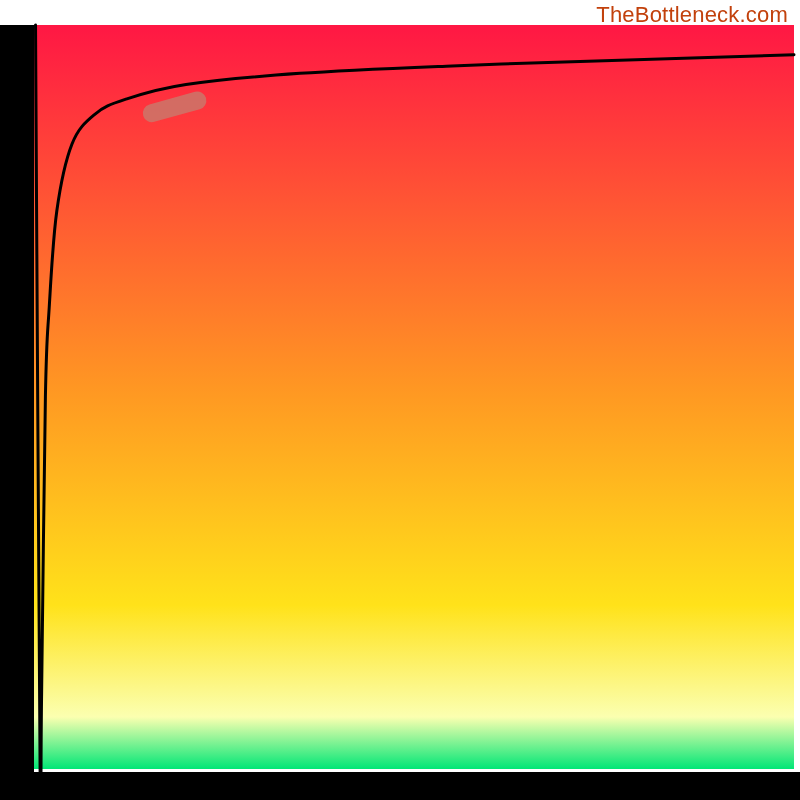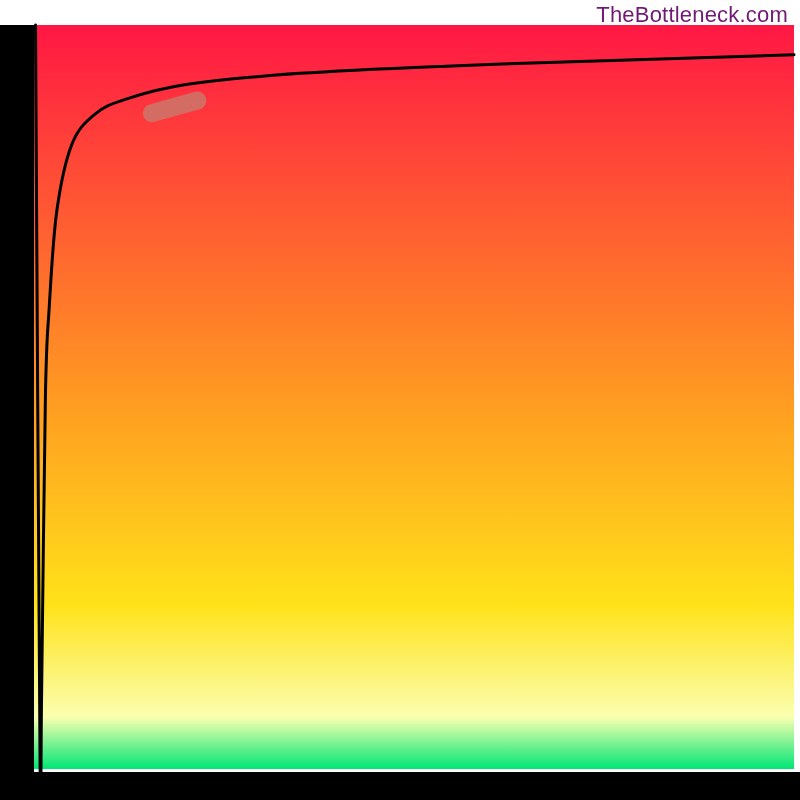--- a/index.html
+++ b/index.html
@@ -13,21 +13,21 @@
   .stage {
     position: relative;
     width: 800px;
     height: 800px;
   }
   .attribution {
     position: absolute;
     top: 2px;
     right: 12px;
     font-size: 22px;
-    color: #701a75;
+    color: #c2410c;
     font-weight: 400;
     letter-spacing: 0.2px;
     margin-left: 44px;
   }
   .chart-layer {
     position: absolute;
     left: 0;
     top: 0;
   }
 </style>

